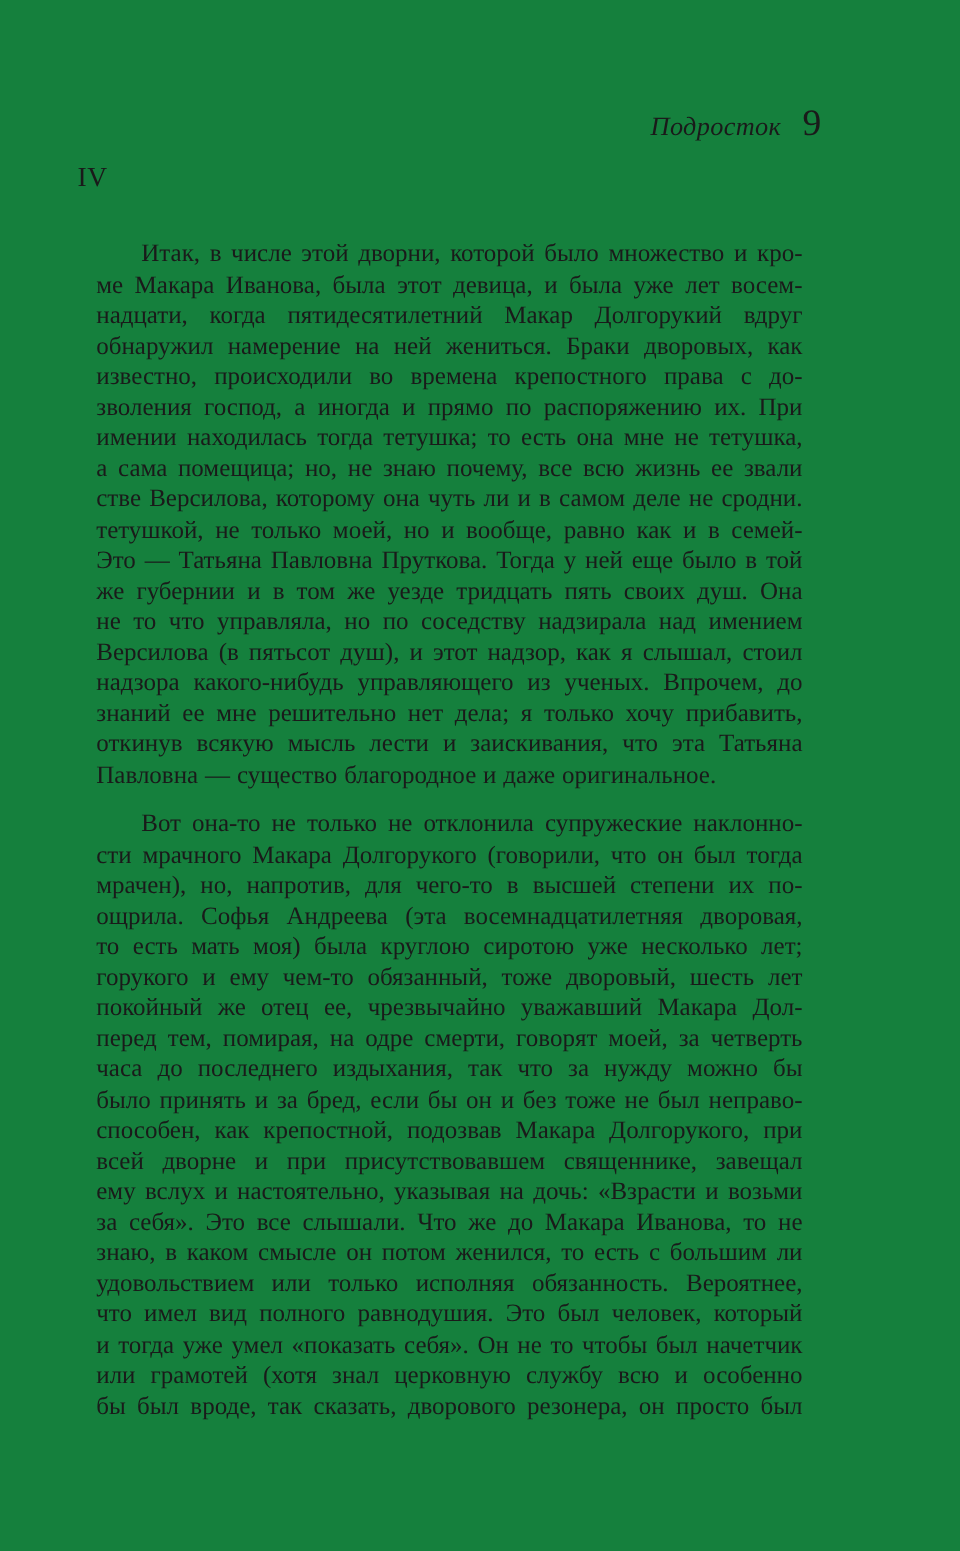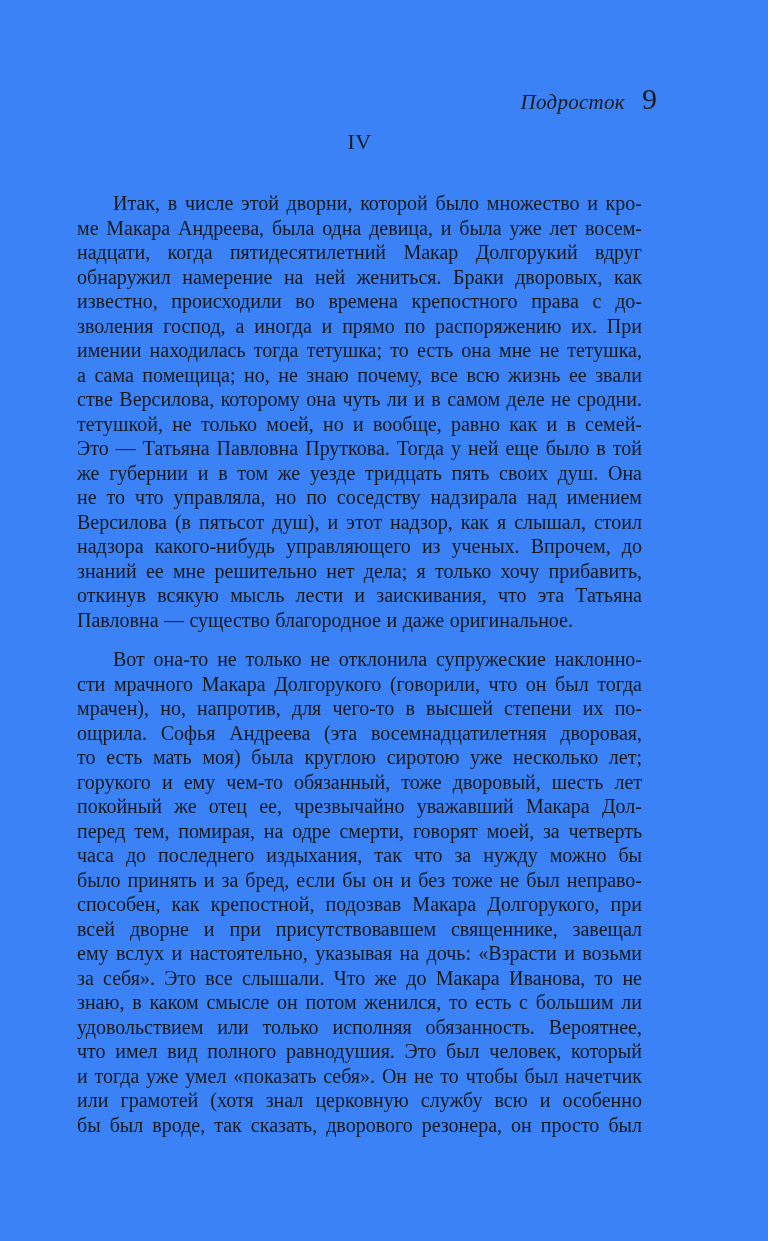--- a/index.html
+++ b/index.html
@@ -31,21 +31,21 @@
   }
   .page-number {
     font-size: 30px;
     margin-left: 13px;
   }
   .chapter-heading {
     position: absolute;
     top: 129px;
     left: 62px;
     right: 111px;
-    text-align: center;
+    text-align: left;
     font-size: 22px;
     letter-spacing: 0.5px;
   }
   .body-text {
     position: absolute;
     top: 176px;
     left: 62px;
     right: 111px;
   }
   .paragraph {
@@ -62,33 +62,33 @@
   .line.indent {
     text-indent: 36px;
   }
   .line.no-justify {
     text-align-last: left;
   }
 </style>
 </head>
 <body>
 
-<div class="page" style="background: #3b82f6; color: rgb(26, 26, 26);">
+<div class="page" style="background: #15803d; color: rgb(26, 26, 26);">
 
   <div class="running-header">
     <span class="running-title">Подросток</span>
     <span class="page-number">9</span>
   </div>
 
   <div class="chapter-heading">IV</div>
 
   <div class="body-text">
       <div class="paragraph">
         <div class="line indent">Итак, в числе этой дворни, которой было множество и кро-</div>
-        <div class="line">ме Макара Андреева, была одна девица, и была уже лет восем-</div>
+        <div class="line">ме Макара Иванова, была этот девица, и была уже лет восем-</div>
         <div class="line">надцати, когда пятидесятилетний Макар Долгорукий вдруг</div>
         <div class="line">обнаружил намерение на ней жениться. Браки дворовых, как</div>
         <div class="line">известно, происходили во времена крепостного права с до-</div>
         <div class="line">зволения господ, а иногда и прямо по распоряжению их. При</div>
         <div class="line">имении находилась тогда тетушка; то есть она мне не тетушка,</div>
         <div class="line">а сама помещица; но, не знаю почему, все всю жизнь ее звали</div>
         <div class="line">стве Версилова, которому она чуть ли и в самом деле не сродни.</div>
         <div class="line">тетушкой, не только моей, но и вообще, равно как и в семей-</div>
         <div class="line">Это — Татьяна Павловна Пруткова. Тогда у ней еще было в той</div>
         <div class="line">же губернии и в том же уезде тридцать пять своих душ. Она</div>

